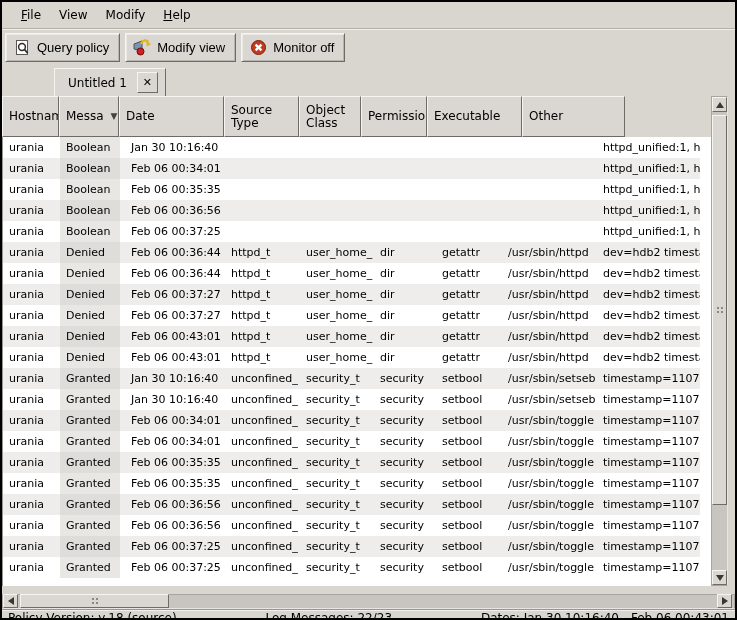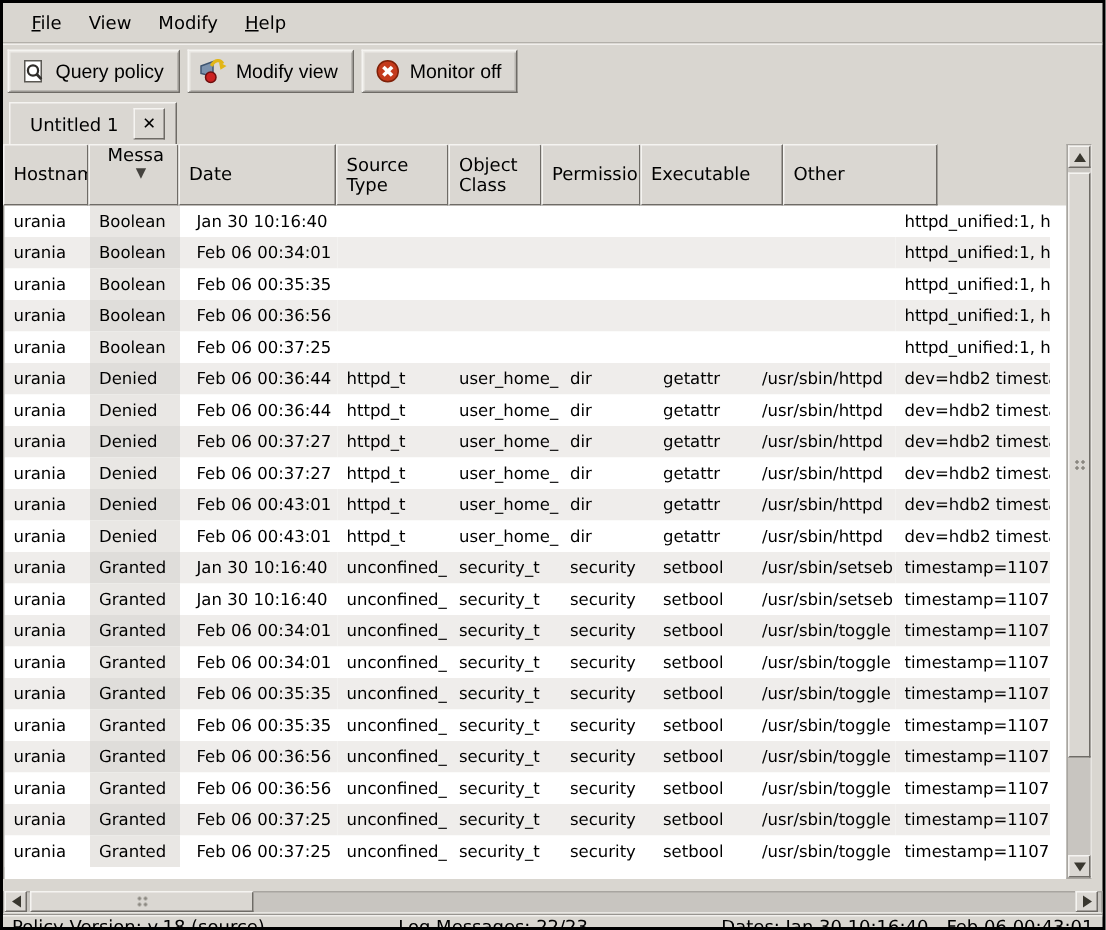--- a/index.html
+++ b/index.html
@@ -13,21 +13,21 @@
 
   
   .toolbar { height:34px; display:flex; align-items:center; padding:0 3px; gap:5px; }
   .tbtn { height:29px; display:inline-flex; align-items:center; gap:5px; padding:0 10px 0 7px;
           background:#dad7d2; font-size:13px; font-family:Liberation Sans, sans-serif;
           border:1px solid; border-color:#f5f4f1 #6e6b66 #6e6b66 #f5f4f1;
           box-shadow: inset 1px 1px 0 #eceae6, inset -1px -1px 0 #b8b5b0; cursor:default; }
   .tbtn .icon { display:inline-flex; width:19px; height:18px; align-items:center; justify-content:center; }
 
   
-  .tabstrip { height:32px; display:flex; align-items:flex-end; padding-left:4px; }
+  .tabstrip { height:32px; display:flex; align-items:flex-end; padding-left:4px;margin-left:48px; }
   .tab { height:28px; display:flex; align-items:center; gap:10px; padding:0 7px 0 13px;
          background:#dad7d2; font-size:12px;
          border:1px solid #6e6b66; border-bottom:none; border-top-color:#f5f4f1; border-left-color:#f5f4f1; }
   .tab-close { width:21px; height:21px; background:#dad7d2; border:1px solid;
                border-color:#f5f4f1 #6e6b66 #6e6b66 #f5f4f1; font-size:11px; font-weight:bold;
                display:flex; align-items:center; justify-content:center; font-family:inherit; cursor:default; }
 
   
   .gridwrap { display:flex; width:733px; }
   .tablecol { width:709px; }
@@ -36,21 +36,21 @@
            display:flex; align-items:center; padding:0 3px 0 6px; font-size:12px; line-height:13px; overflow:hidden; }
   .hlabel { white-space:pre-line; }
   .sort-arrow { margin-left:7px; font-size:9px; color:#44423e; }
   .rows { width:709px; height:449px; background:#fff; overflow:hidden; border-left:1px solid #989590; }
   .trow { display:flex; height:21px; }
   .trow.even .cell { background:#efedeb; }
   .trow.even .cell.sortcol { background:#dfddda; }
   .cell { height:21px; line-height:21px; font-size:11px; padding:0 4px 0 6px;
           white-space:nowrap; overflow:hidden; background:#fff; }
   .cell.sortcol { background:#e9e7e4; }
-  .col0{width:57px;} .col1{width:60px;flex-direction:column;} .col2{width:105px;} .col3{width:75px;} .col4{width:74px;}
+  .col0{width:57px;} .col1{width:60px;} .col2{width:105px;} .col3{width:75px;} .col4{width:74px;}
   .col5{width:62px;} .col6{width:66px;} .col7{width:95px;} .col8{width:103px;}
   .cell.col2{padding-left:11px;}
 
   
   .vscroll { position:relative; width:17px; height:490px; background:#c8c5c0;
              border:1px solid #a8a5a0; border-right-color:#e8e6e2; }
   .sbtn { position:absolute; background:#dad7d2; border:1px solid;
           border-color:#f5f4f1 #6e6b66 #6e6b66 #f5f4f1; display:flex; align-items:center; justify-content:center; }
   .vscroll .sbtn { left:0; width:15px; height:15px; }
   .vscroll .up { top:0; } .vscroll .down { top:473px; }

